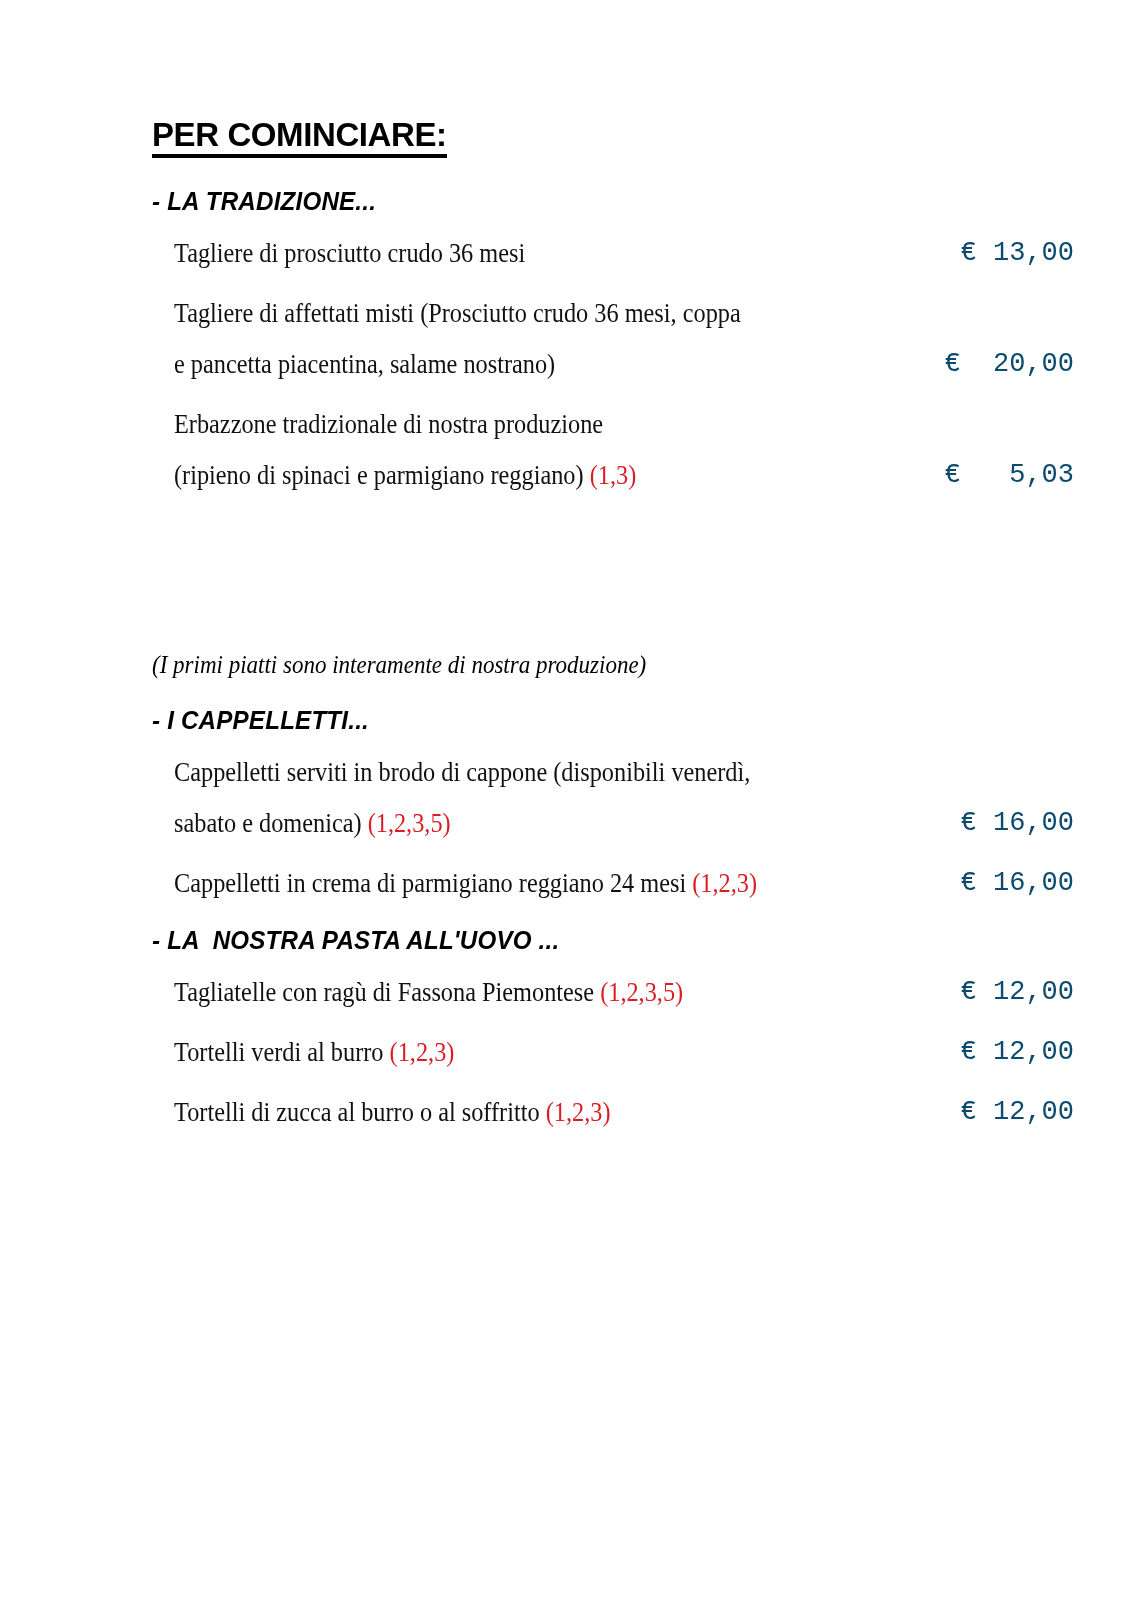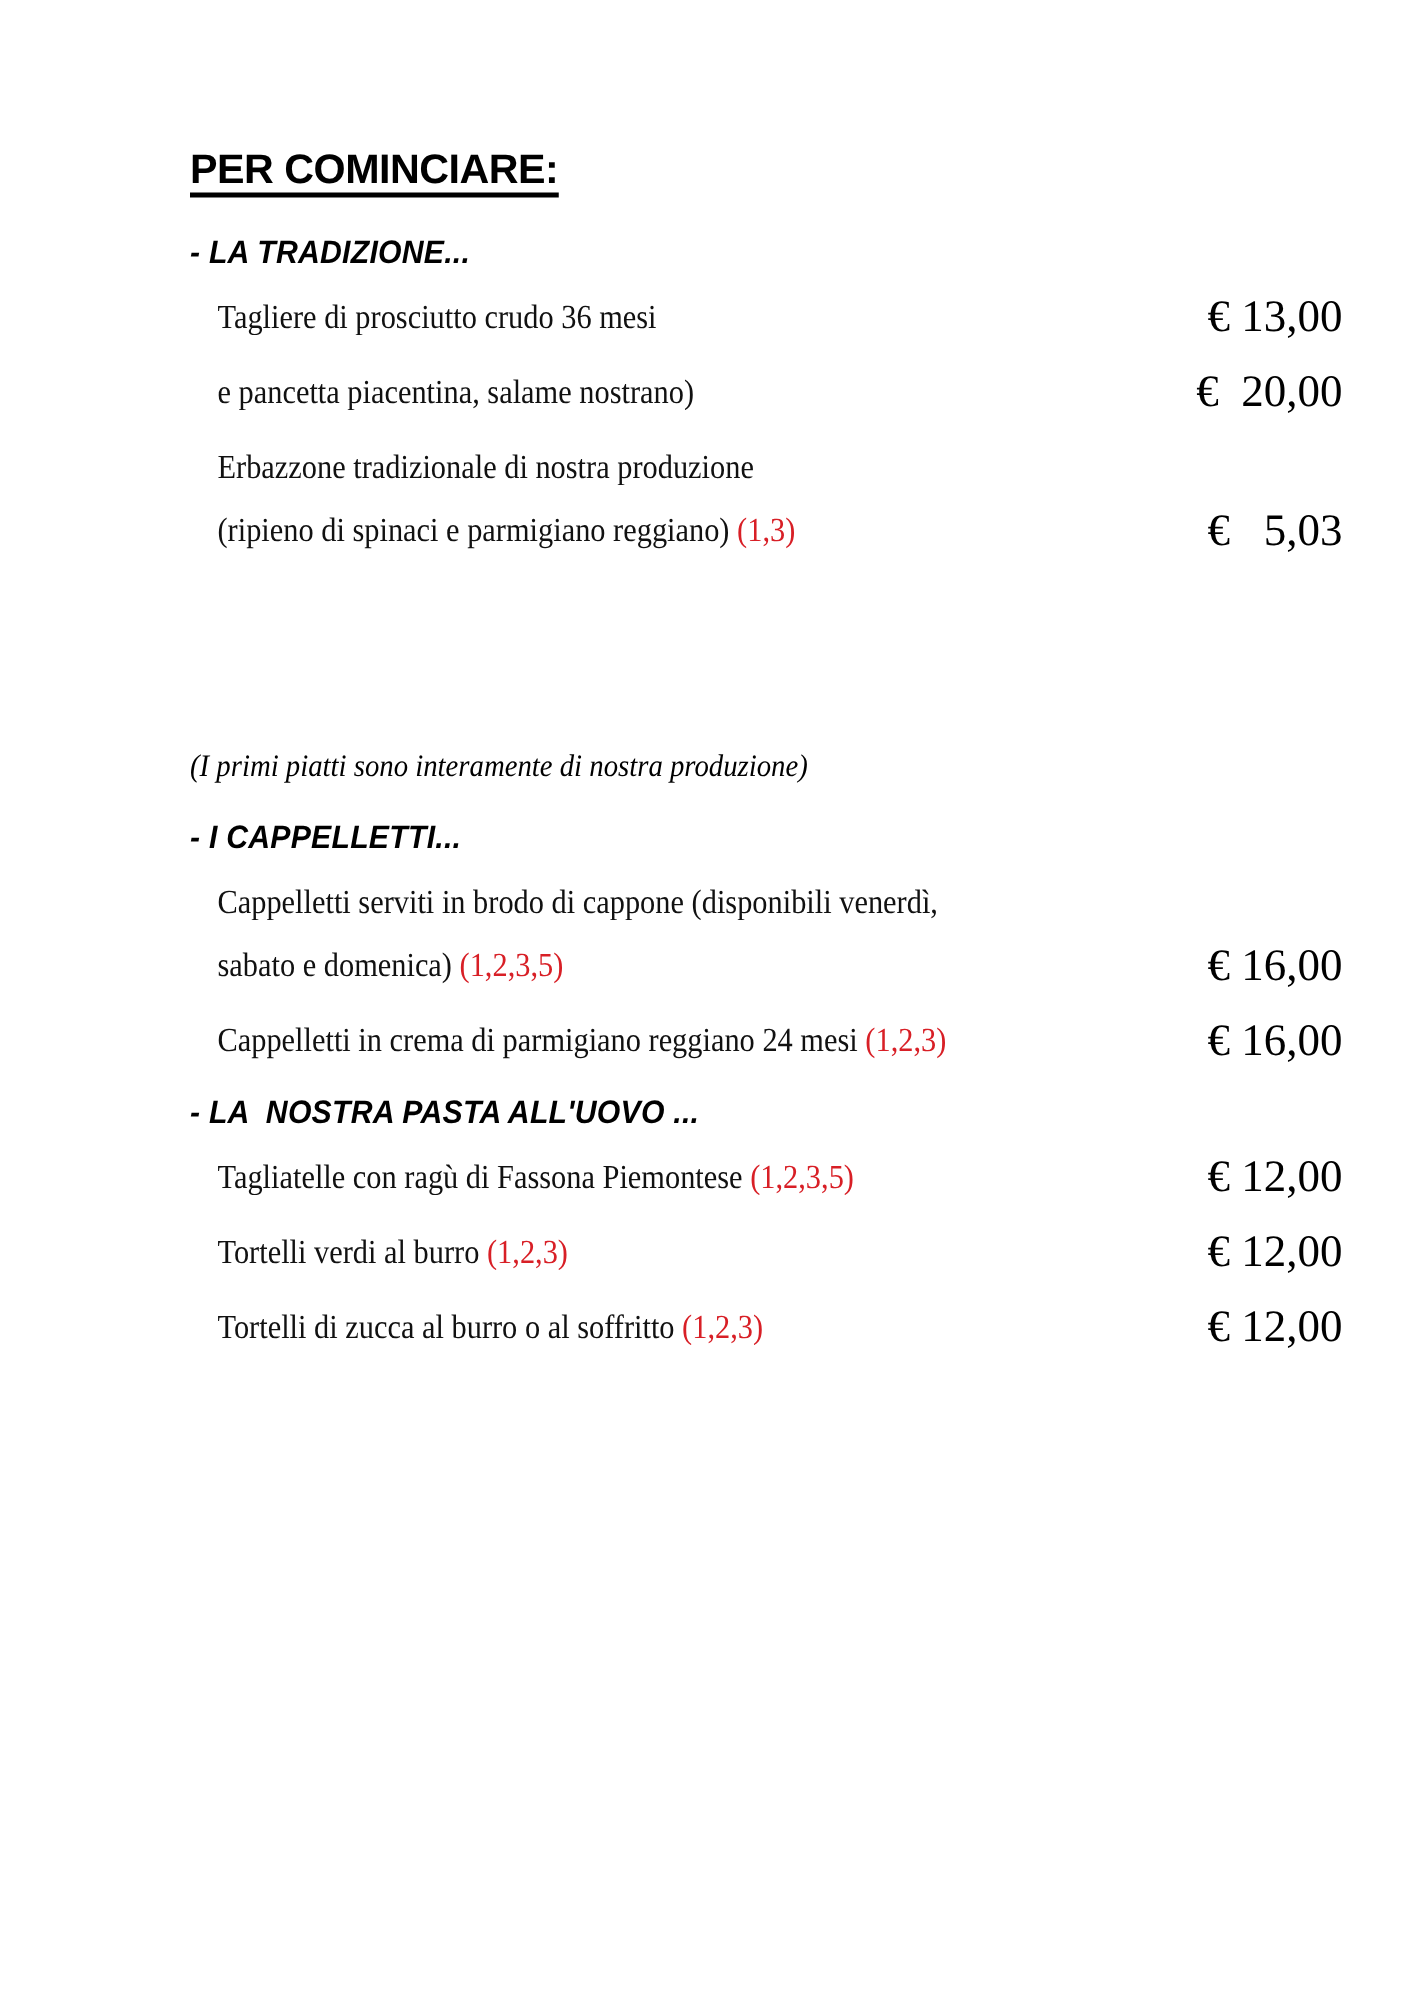--- a/index.html
+++ b/index.html
@@ -92,24 +92,24 @@
     font-family: "Liberation Serif", serif;
     font-size: 27px;
     line-height: 51px;
     color: #111111;
     white-space: pre;
     transform: scaleX(0.90);
     transform-origin: left center;
     flex: 0 1 auto;
   }
   .item-price {
-    font-family: Liberation Serif, serif;
-    font-size: 36px;
+    font-family: Liberation Mono, monospace;
+    font-size: 27px;
     line-height: 51px;
-    color: #000000;
+    color: #0c4a6e;
     white-space: pre;
     text-align: right;
     flex: 0 0 auto;
     margin-left: auto;
     padding-left: 18px;
   }
   
   .item-row.cont .item-desc { }
 
   .allergens {
@@ -131,20 +131,24 @@
       <div class="section-heading-wrap"><span class="section-heading">PER COMINCIARE:</span></div>
       <div class="gap-head"></div>
       <div class="subsection">- LA TRADIZIONE...</div>
       <div class="gap-sub"></div>
       <ul class="items">
         <li class="item-row">
           <span class="item-desc"><span>Tagliere di prosciutto crudo 36 mesi</span></span>
           <span class="item-price">€ 13,00</span>
         </li>
         <li class="gap-sm"></li>
+        <li class="item-row">
+          <span class="item-desc"><span>Tagliere di affettati misti (Prosciutto crudo 36 mesi, coppa</span></span>
+          <span class="item-price"></span>
+        </li>
         <li class="item-row cont">
           <span class="item-desc"><span>e pancetta piacentina, salame nostrano)</span></span>
           <span class="item-price">€  20,00</span>
         </li>
         <li class="gap-sm"></li>
         <li class="item-row">
           <span class="item-desc"><span>Erbazzone tradizionale di nostra produzione</span></span>
           <span class="item-price"></span>
         </li>
         <li class="item-row cont">

